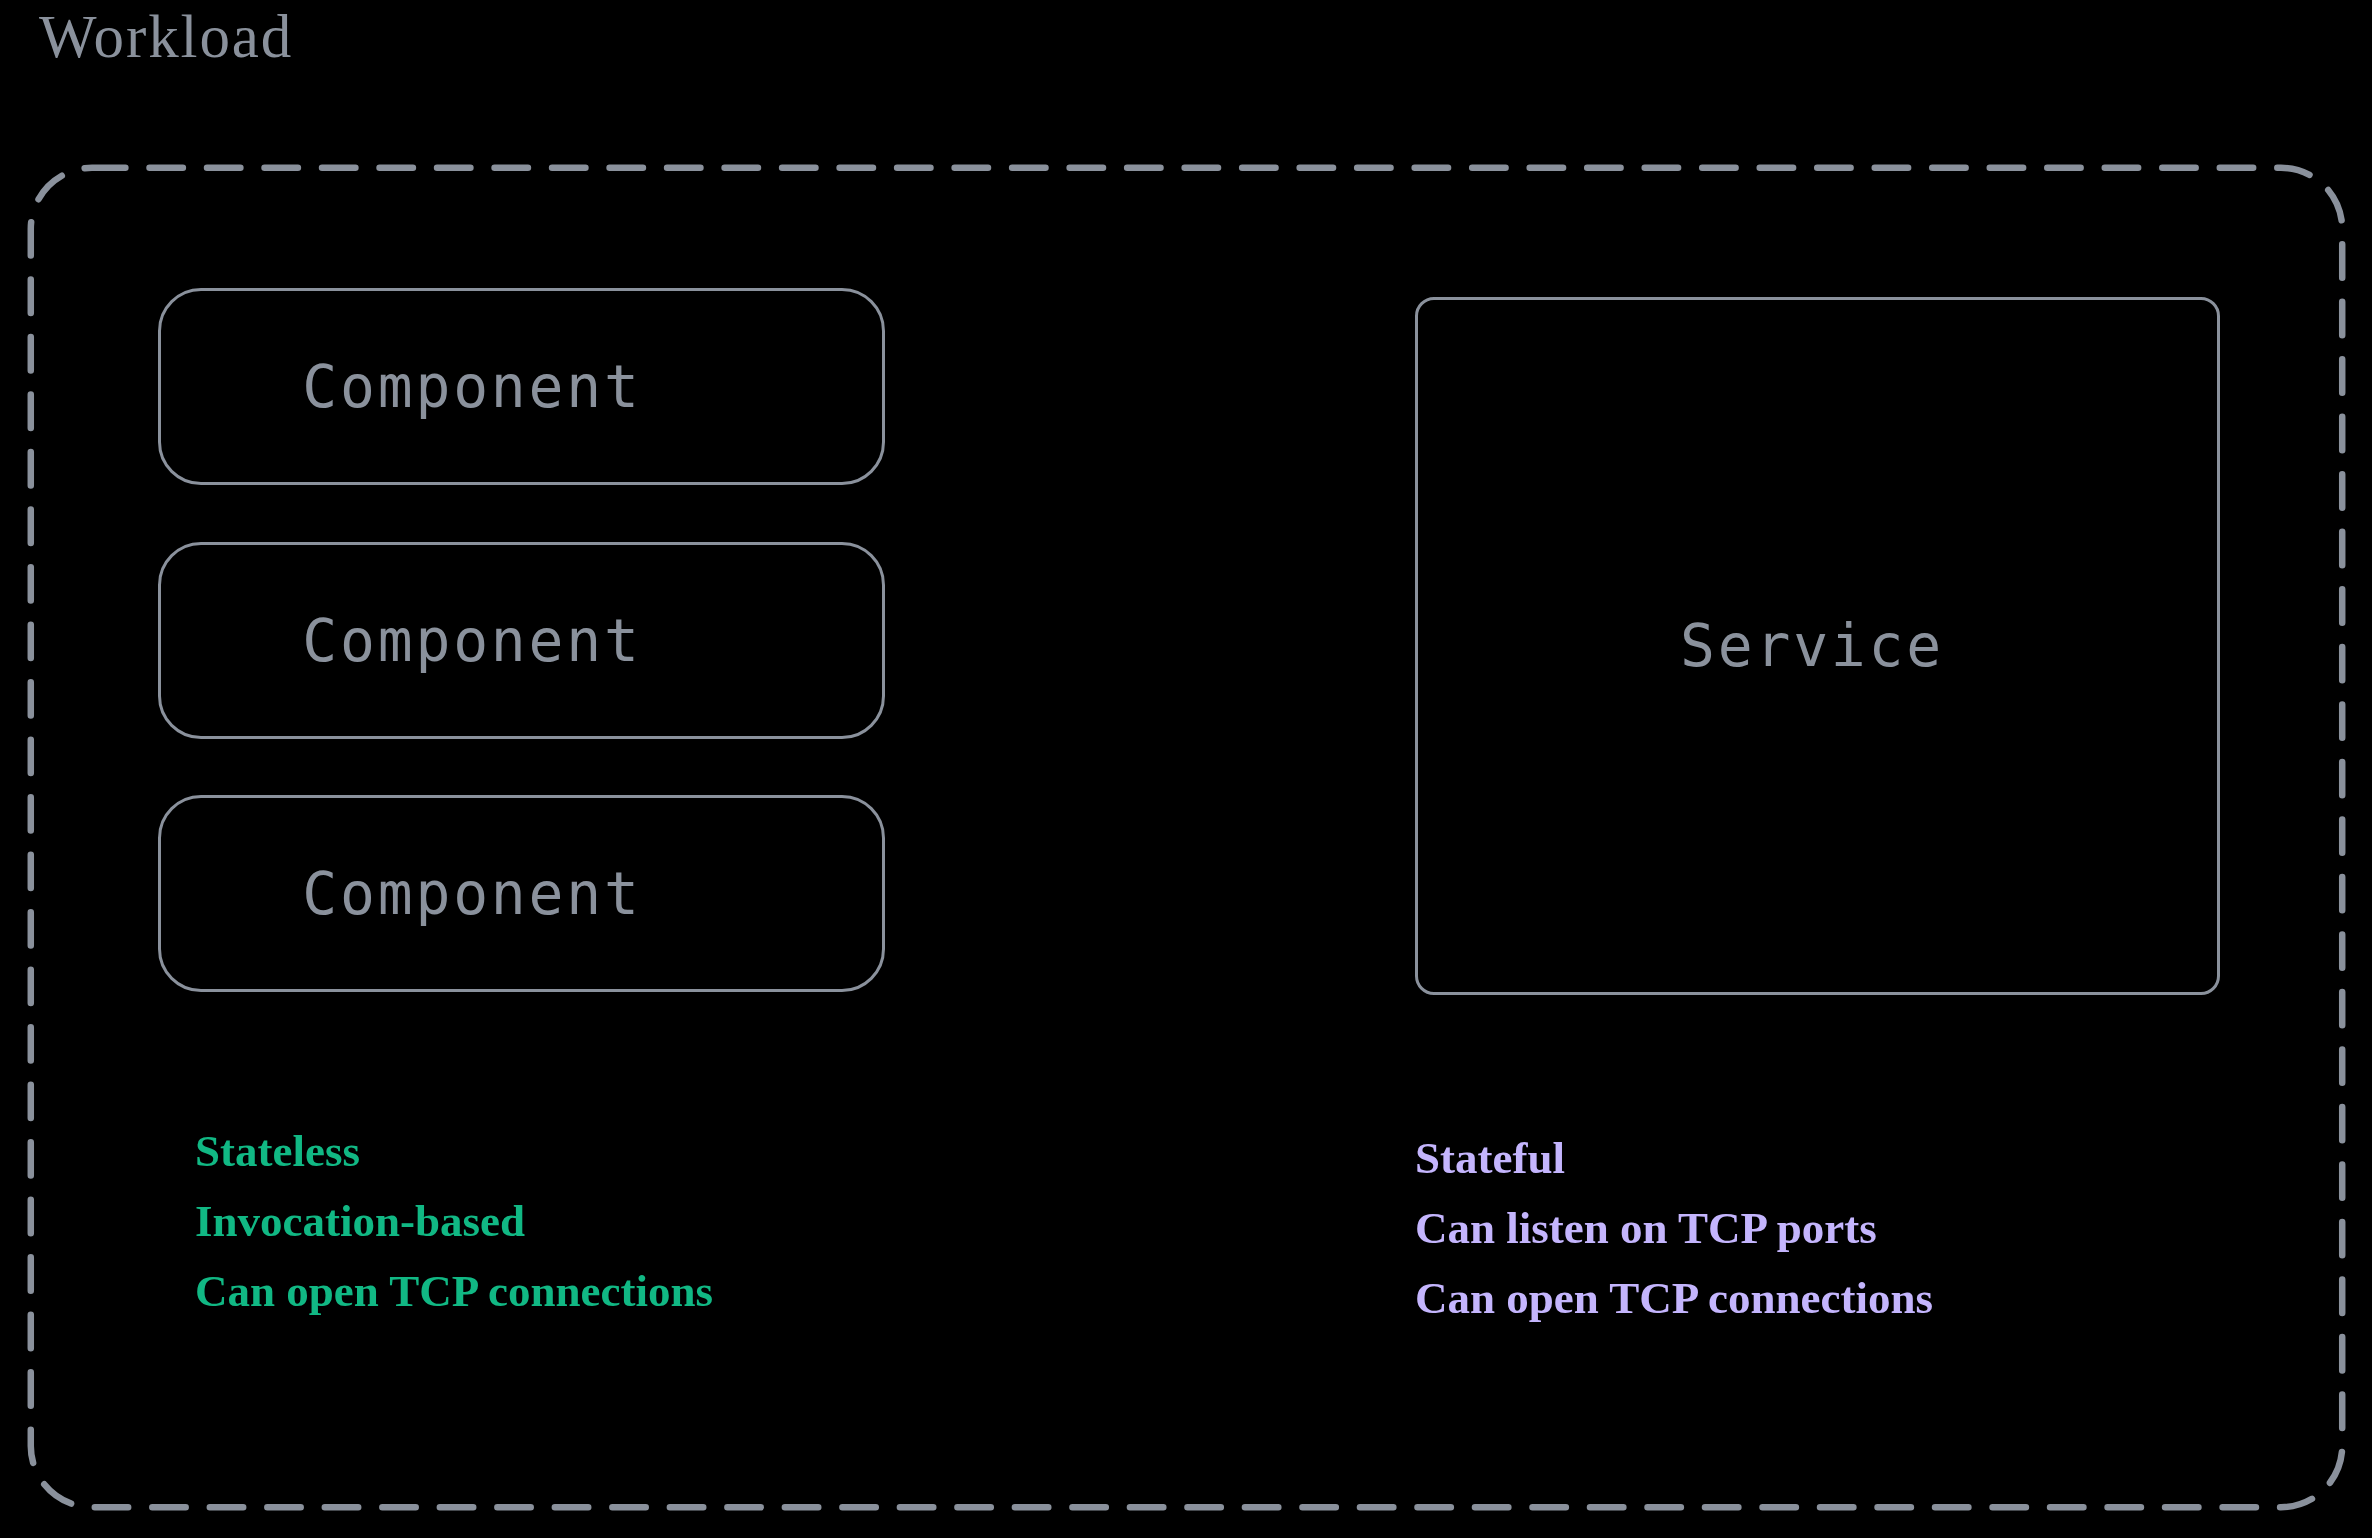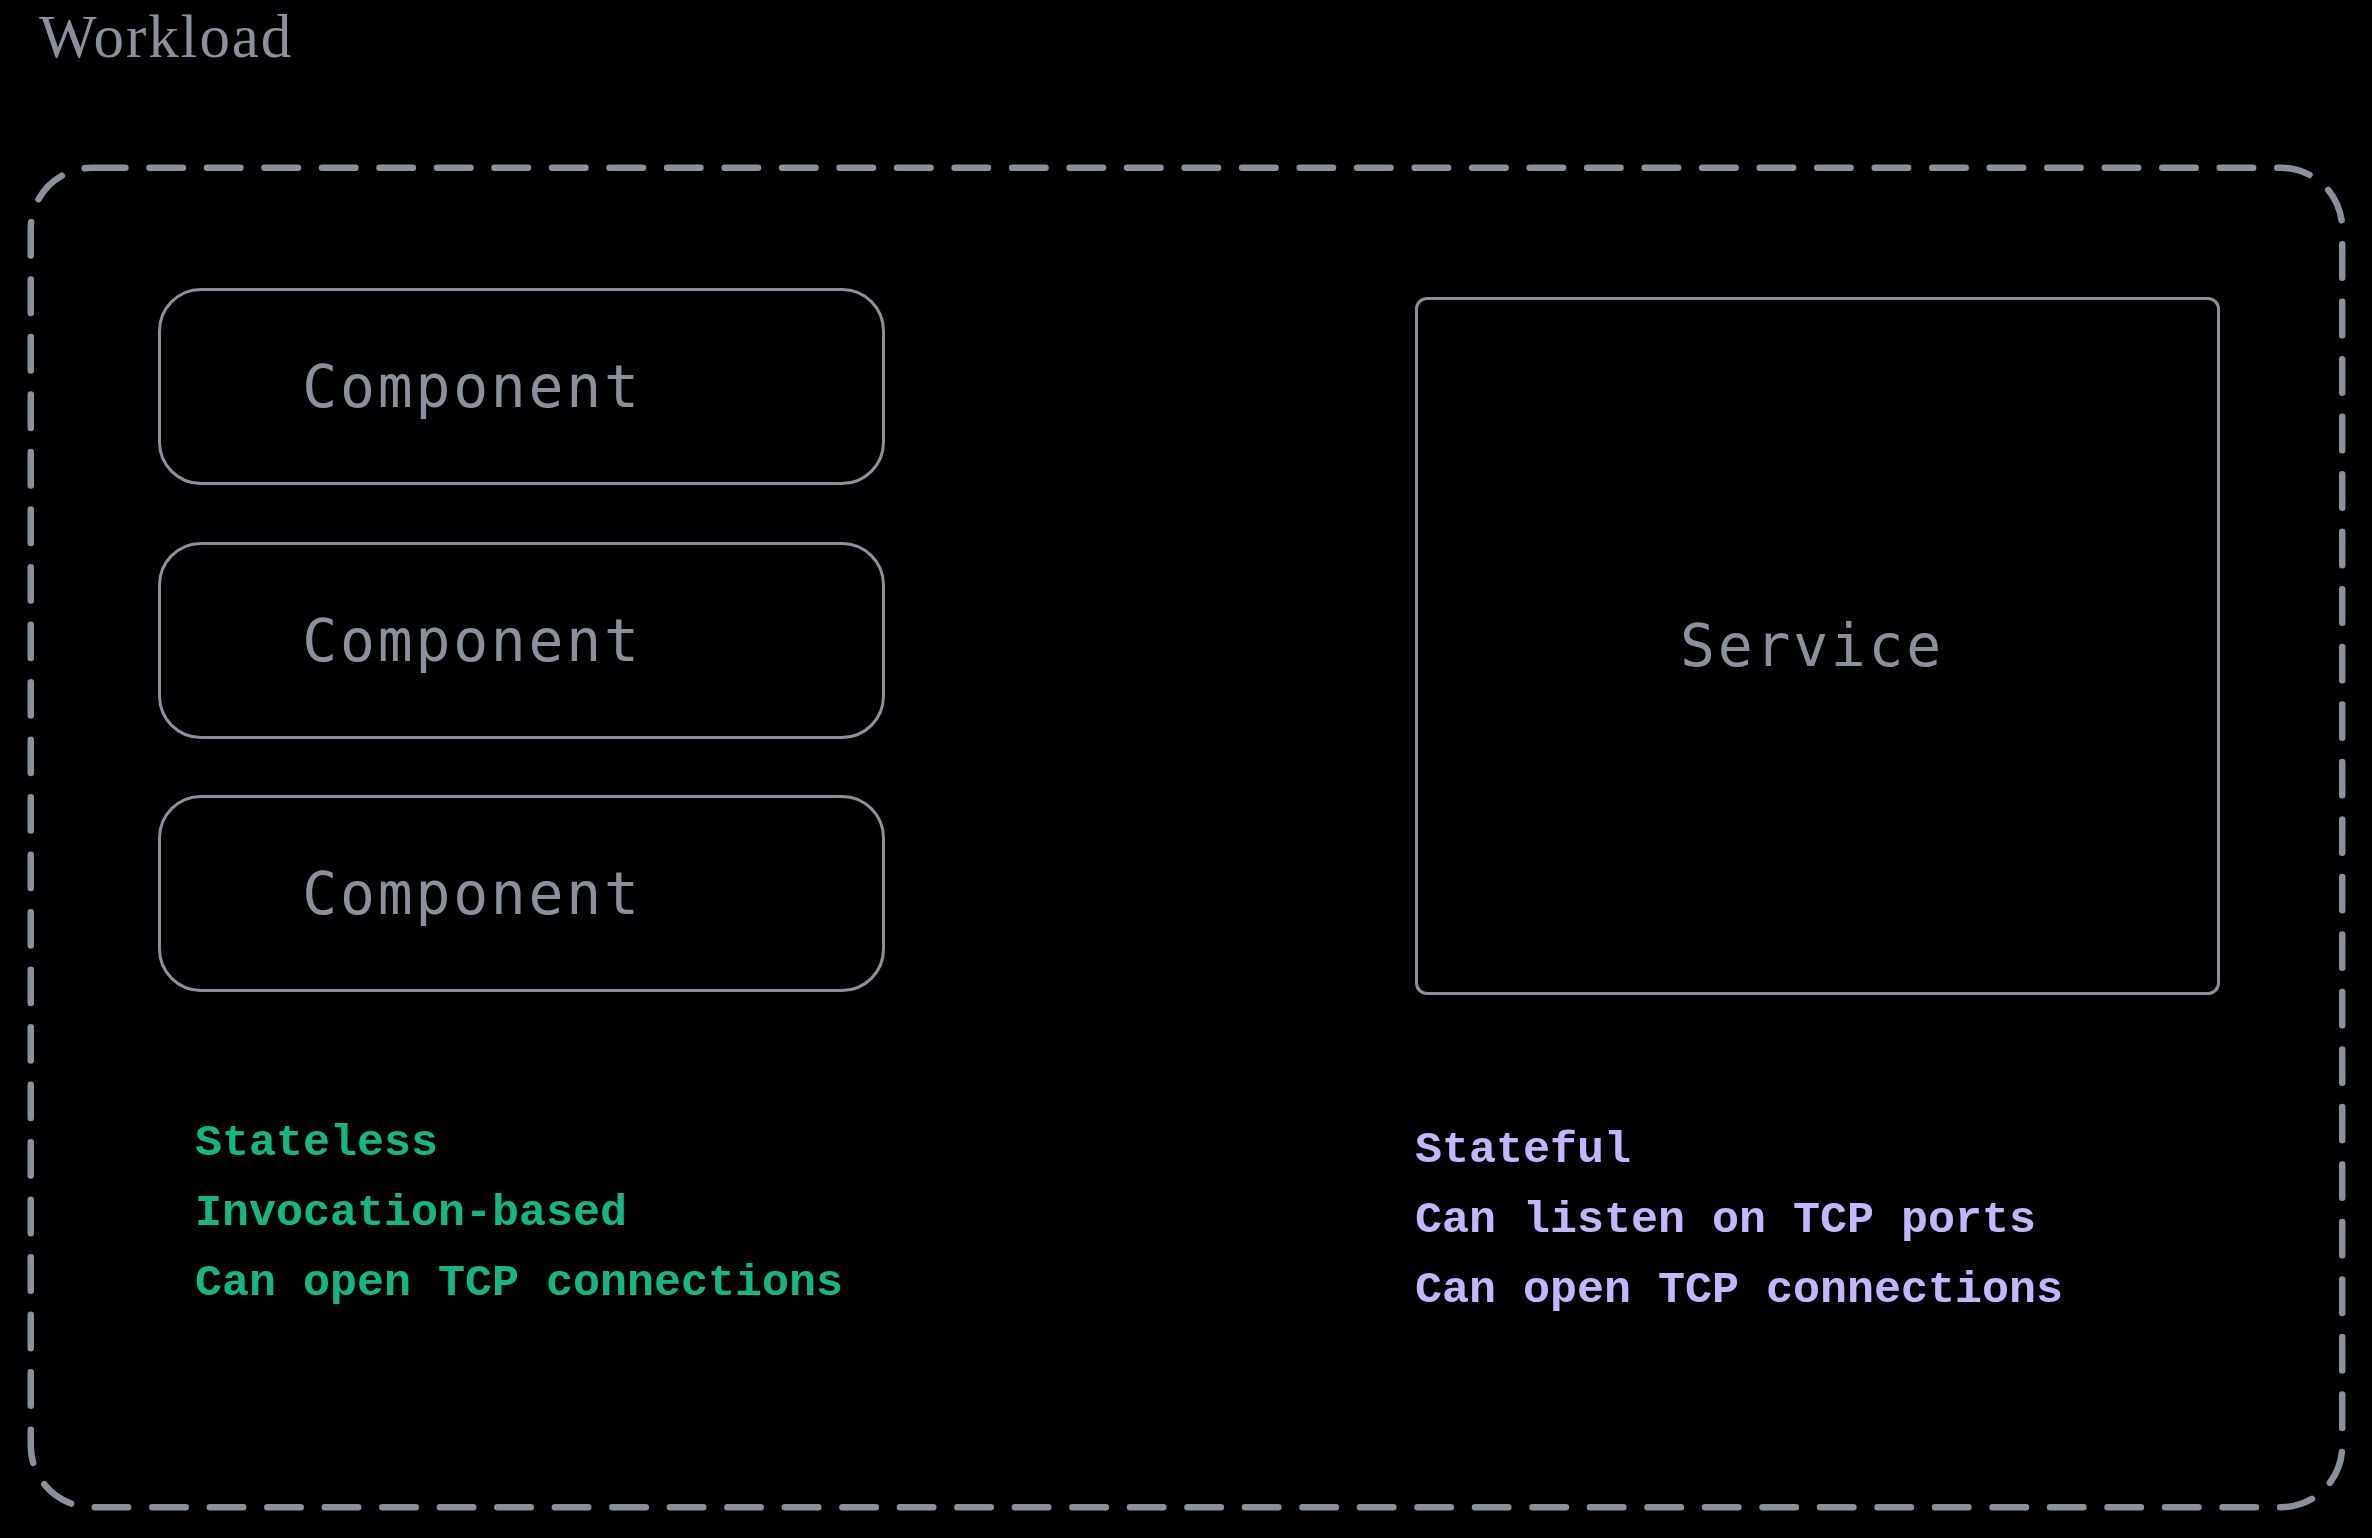--- a/index.html
+++ b/index.html
@@ -86,21 +86,21 @@
 
   
   .service-box {
     position: absolute;
     box-sizing: border-box;
     left: 1415px;
     top: 297px;
     width: 805px;
     height: 698px;
     border: 3.7px solid #8a919c;
-    border-radius: 12px;
+    border-radius: 19px;
     background: transparent;
   }
   .service-label {
     position: absolute;
     left: 0;
     right: 0;
     top: 50%;
     transform: translateY(-50%);
     text-align: center;
     padding-right: 11px;
@@ -109,25 +109,26 @@
     font-weight: 400;
     letter-spacing: 2.8px;
     color: #8a919c;
     line-height: 1.0;
     white-space: nowrap;
   }
 
   
   .notes {
     position: absolute;
-    font-family: Liberation Mono, monospace;
+    font-family: Liberation Serif, serif;
     font-size: 45px;
     font-weight: 700;
     line-height: 70px;
     white-space: nowrap;
+    margin-top: 7px;
   }
   .notes.left  { left: 195px;  top: 1109px; }
   .notes.right { left: 1415px; top: 1116px; }
   .notes .note-line { display: block; }
 </style>
 </head>
 <body style="background: rgb(0, 0, 0);">
 
 <div id="canvas" style="background: rgb(0, 0, 0);">
 

